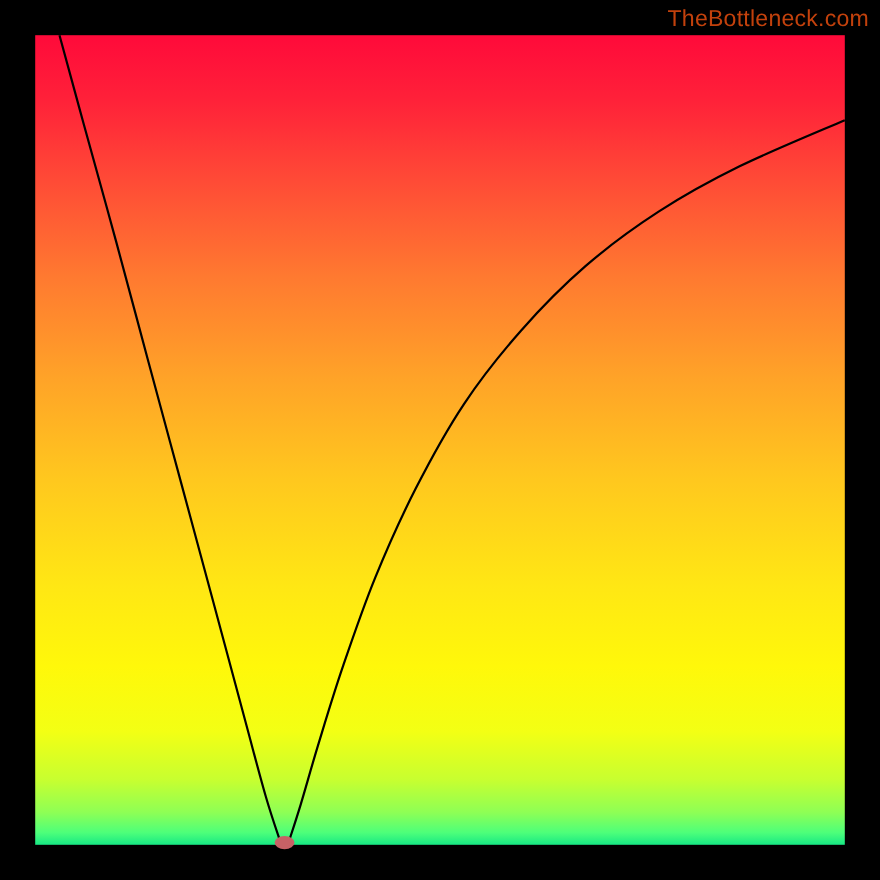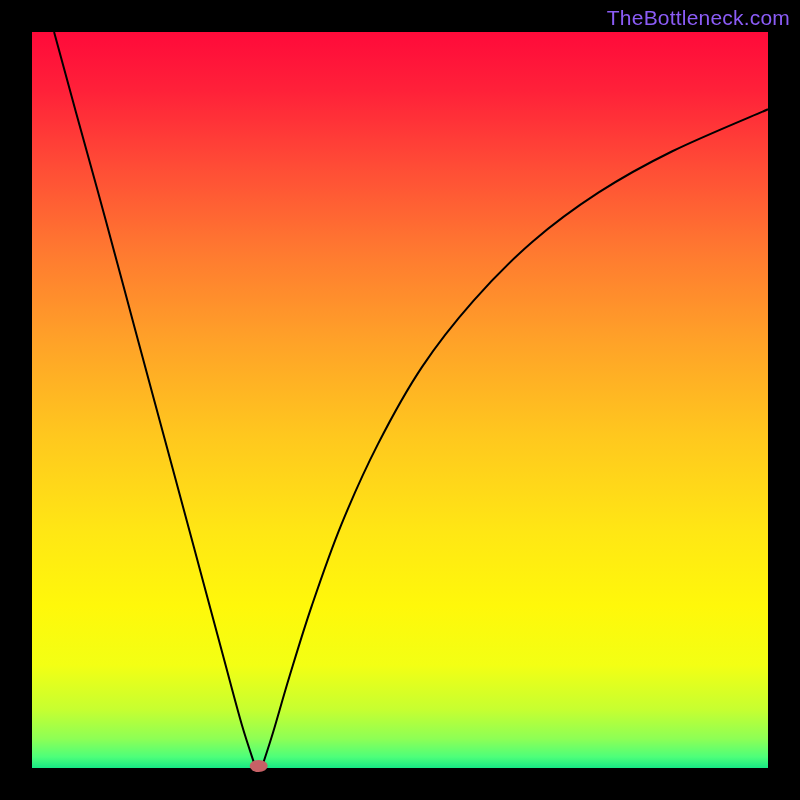--- a/index.html
+++ b/index.html
@@ -24,21 +24,21 @@
     left: 32px;
     top: 32px;
     width: 736px;
     height: 736px;
     
   }
   .watermark {
     position: absolute;
     top: 6px;
     right: 10px;
-    color: #8b5cf6;
+    color: #c2410c;
     font-size: 21px;
     font-weight: 400;
     letter-spacing: 0.2px;
   }
   .curve {
     position: absolute;
     left: 0;
     top: 0;
     width: 736px;
     height: 736px;

